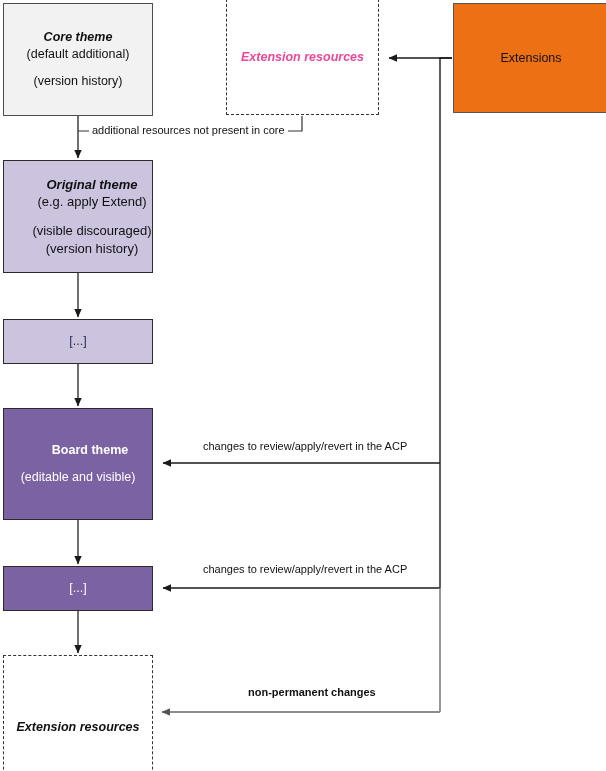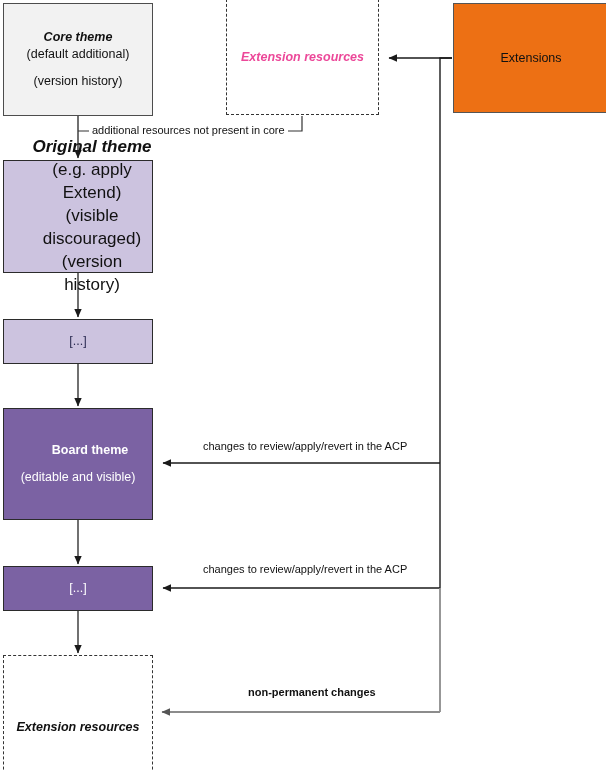--- a/index.html
+++ b/index.html
@@ -54,21 +54,21 @@
     background: #f2f2f2;
     border: 1px solid #4d4d4d;
     font-size: 12.5px;
     color: #111111;
   }
   
   #node-original {
     left: 3px; top: 160px; width: 150px; height: 113px;
     background: #ccc3df;
     border: 1px solid #2b2b2b;
-    font-size: 17px;
+    font-size: 13px;
     color: #111111;
     padding-left: 28px;
   }
   
   #node-ellipsis-light {
     left: 3px; top: 319px; width: 150px; height: 45px;
     background: #ccc3df;
     border: 1px solid #2b2b2b;
     font-size: 12.5px;
     color: #2b2b52;

